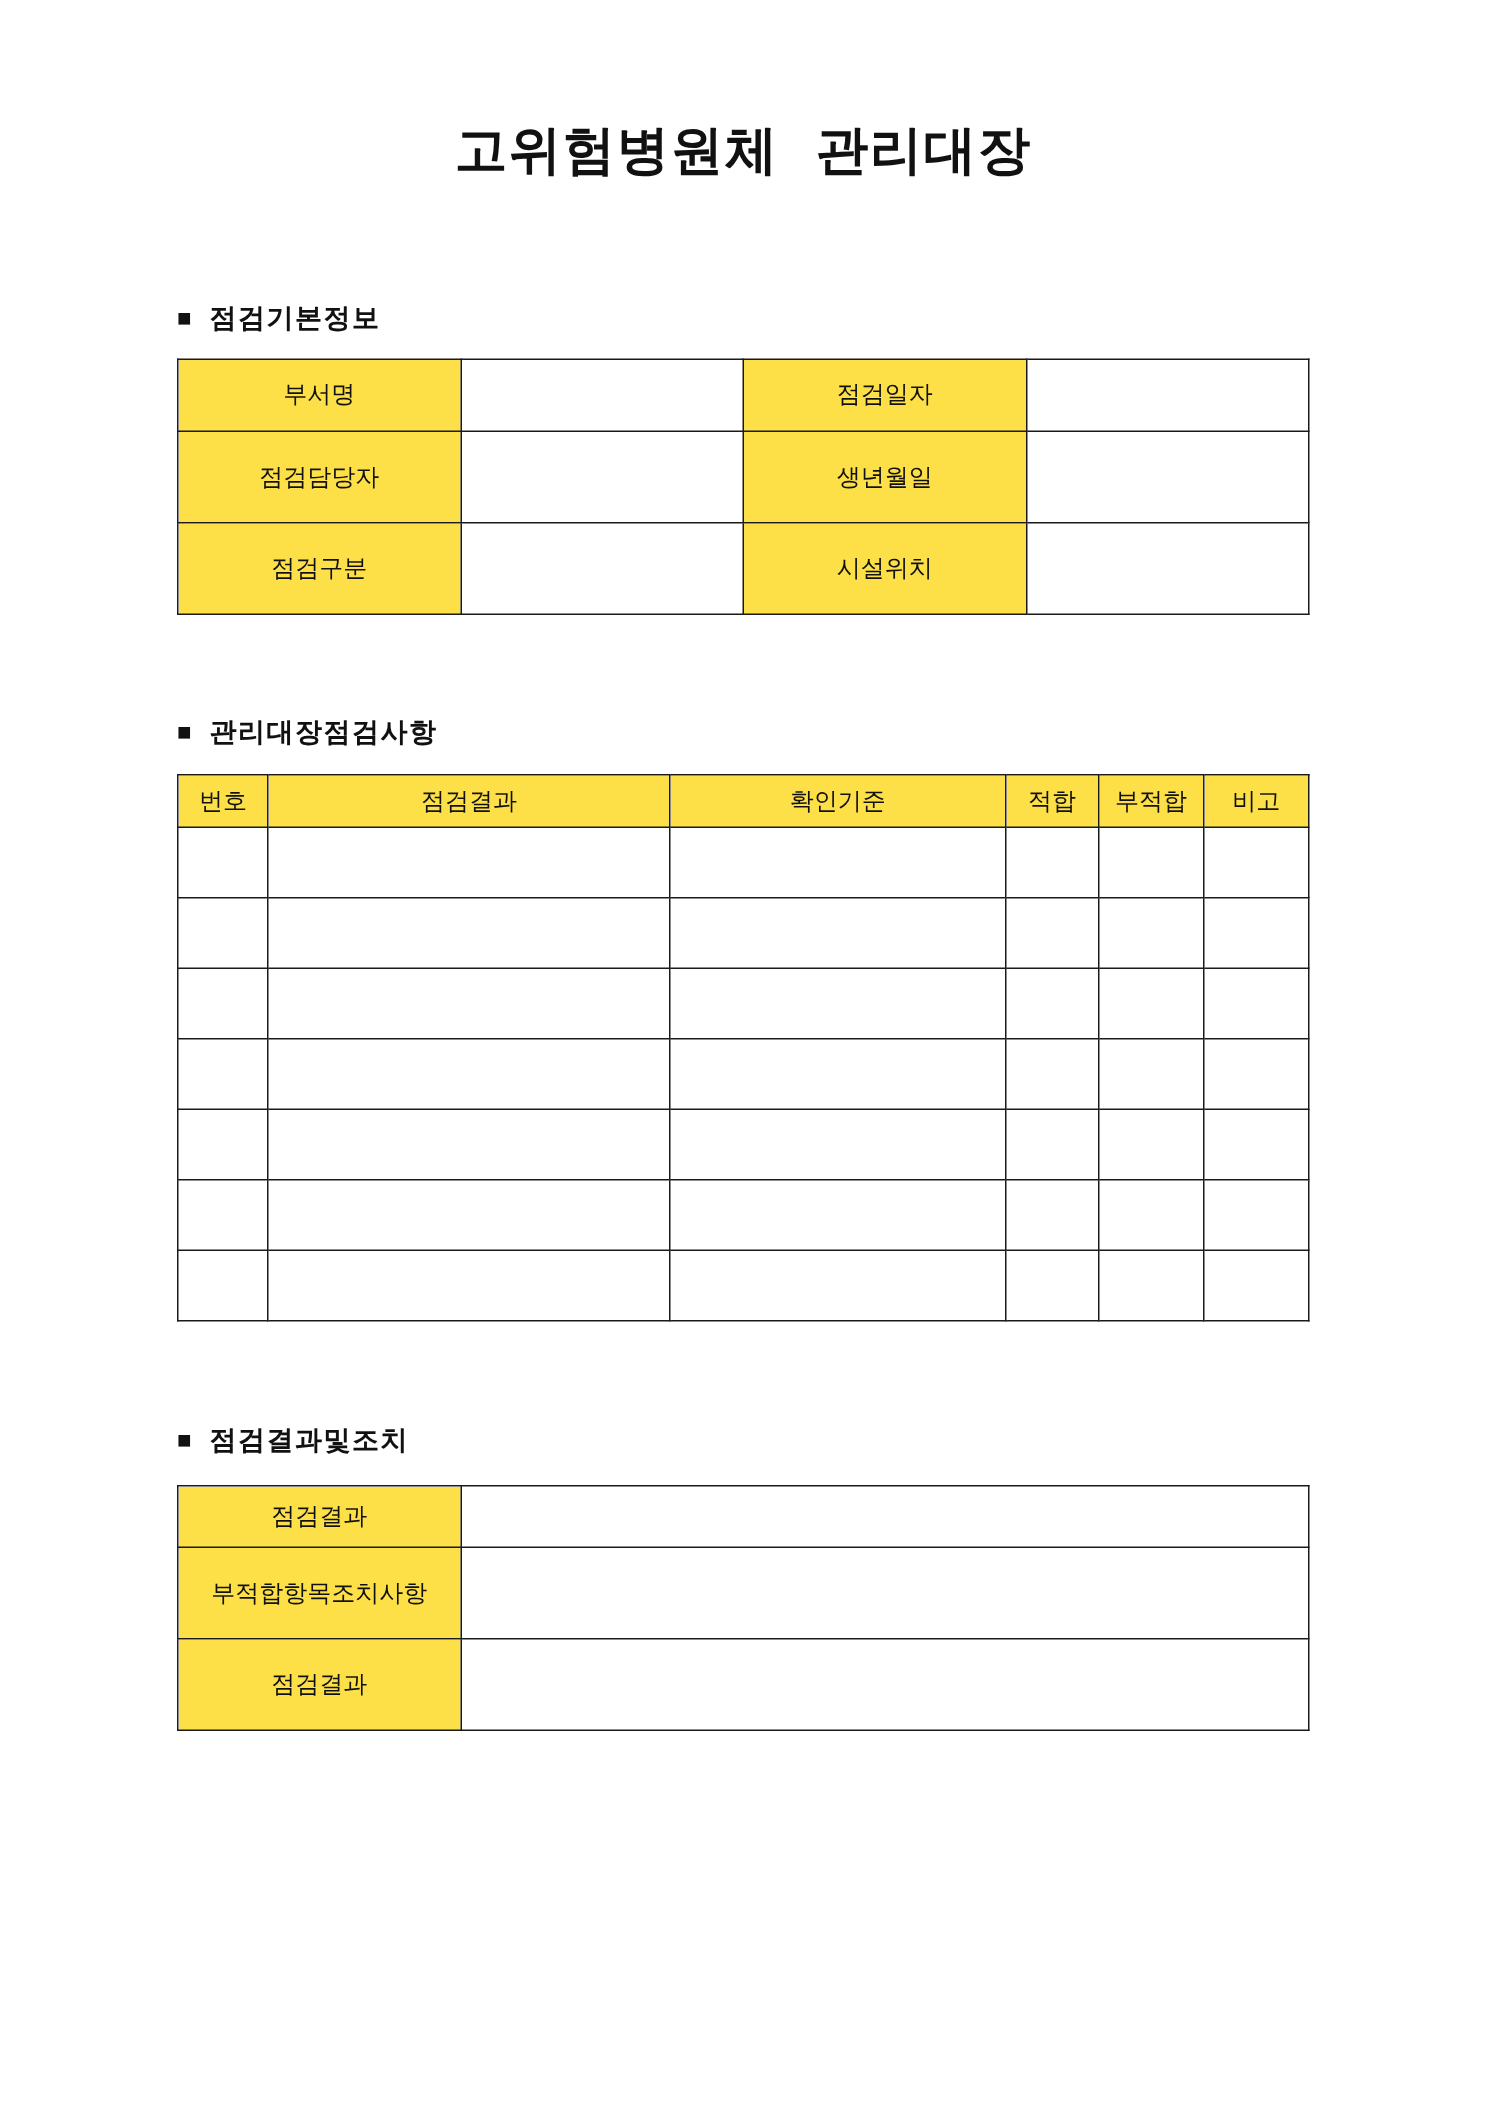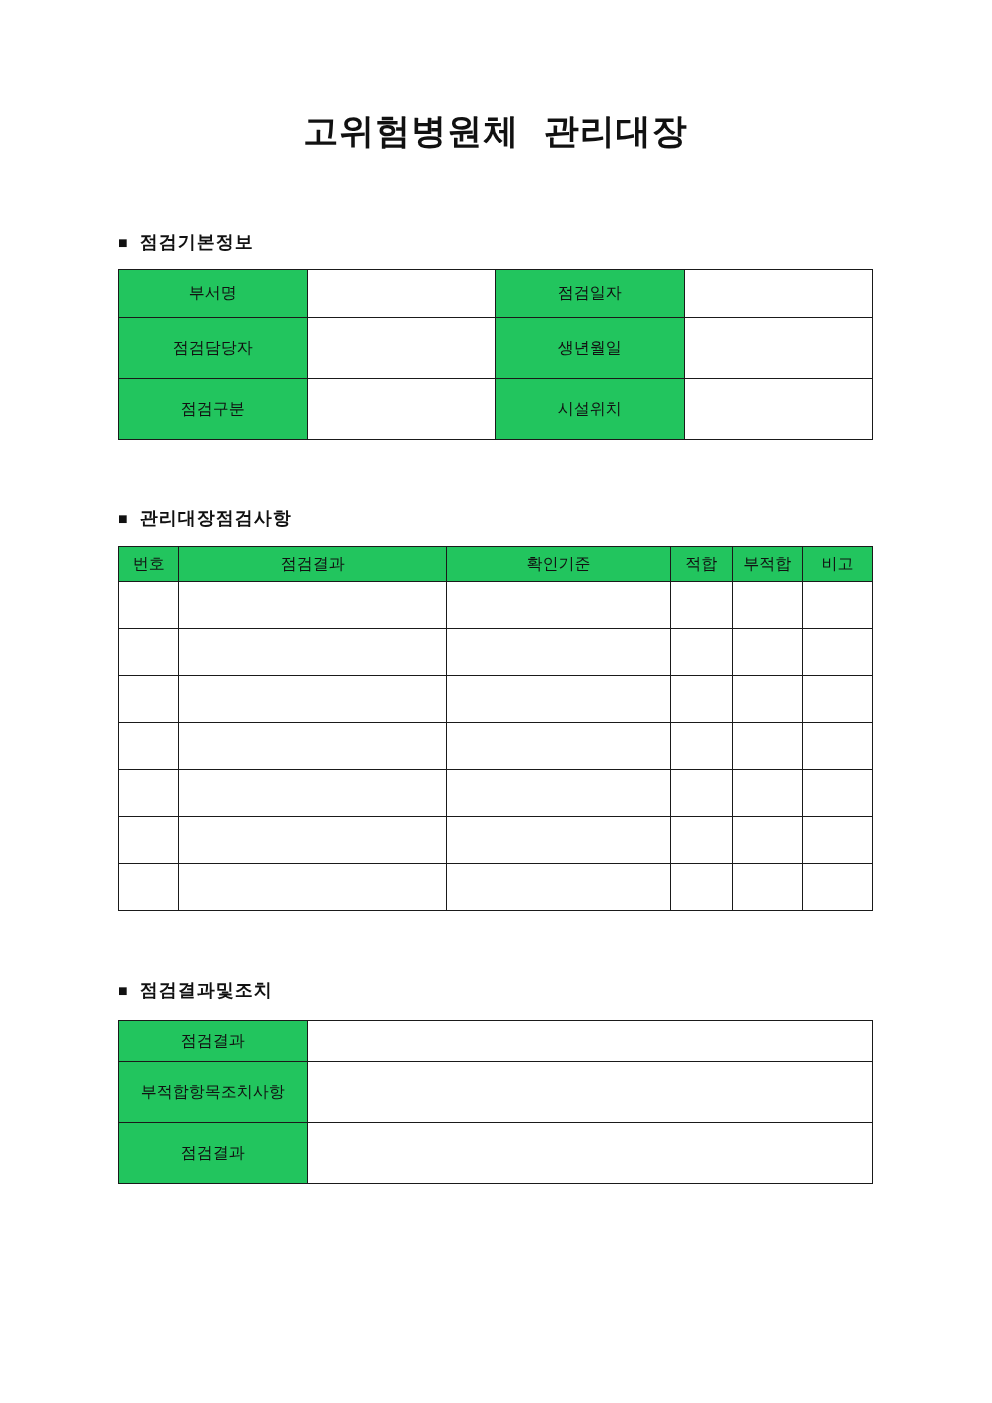--- a/index.html
+++ b/index.html
@@ -5,21 +5,21 @@
   * { margin: 0; padding: 0; box-sizing: border-box; }
   html, body { background: #ffffff; }
   .page {
     position: relative;
     width: 992px;
     height: 1403px;
     margin: 0 auto;
     background: #ffffff;
     color: #111111;
     font-family: "Liberation Sans", "DejaVu Sans", sans-serif;
-    padding: 110px 119px 0 118px;
+    padding: 80px 119px 0 118px;
     overflow: hidden;
   }
   .doc-title {
     font-size: 35px;
     font-weight: 700;
     line-height: 42px;
     text-align: center;
     letter-spacing: 1px;
     word-spacing: 14px;
     white-space: nowrap;
@@ -52,21 +52,21 @@
 
   th, td {
     border: 1px solid #1a1a1a;
     font-size: 16px;
     font-weight: 400;
     text-align: center;
     vertical-align: middle;
     padding: 2px 6px;
     overflow: hidden;
   }
-  th, td.label-cell { background: #22c55e; }
+  th, td.label-cell { background: #fde047; }
   td.value-cell { background: #ffffff; }
 
   
   .t-basic col { width: 25%; }
   .t-basic tr { height: 61px; }
   .t-basic tr:first-child { height: 48px; }
 
   
   .t-check thead tr { height: 35px; margin-top: 16px; }
   .t-check tbody tr { height: 47px; }

